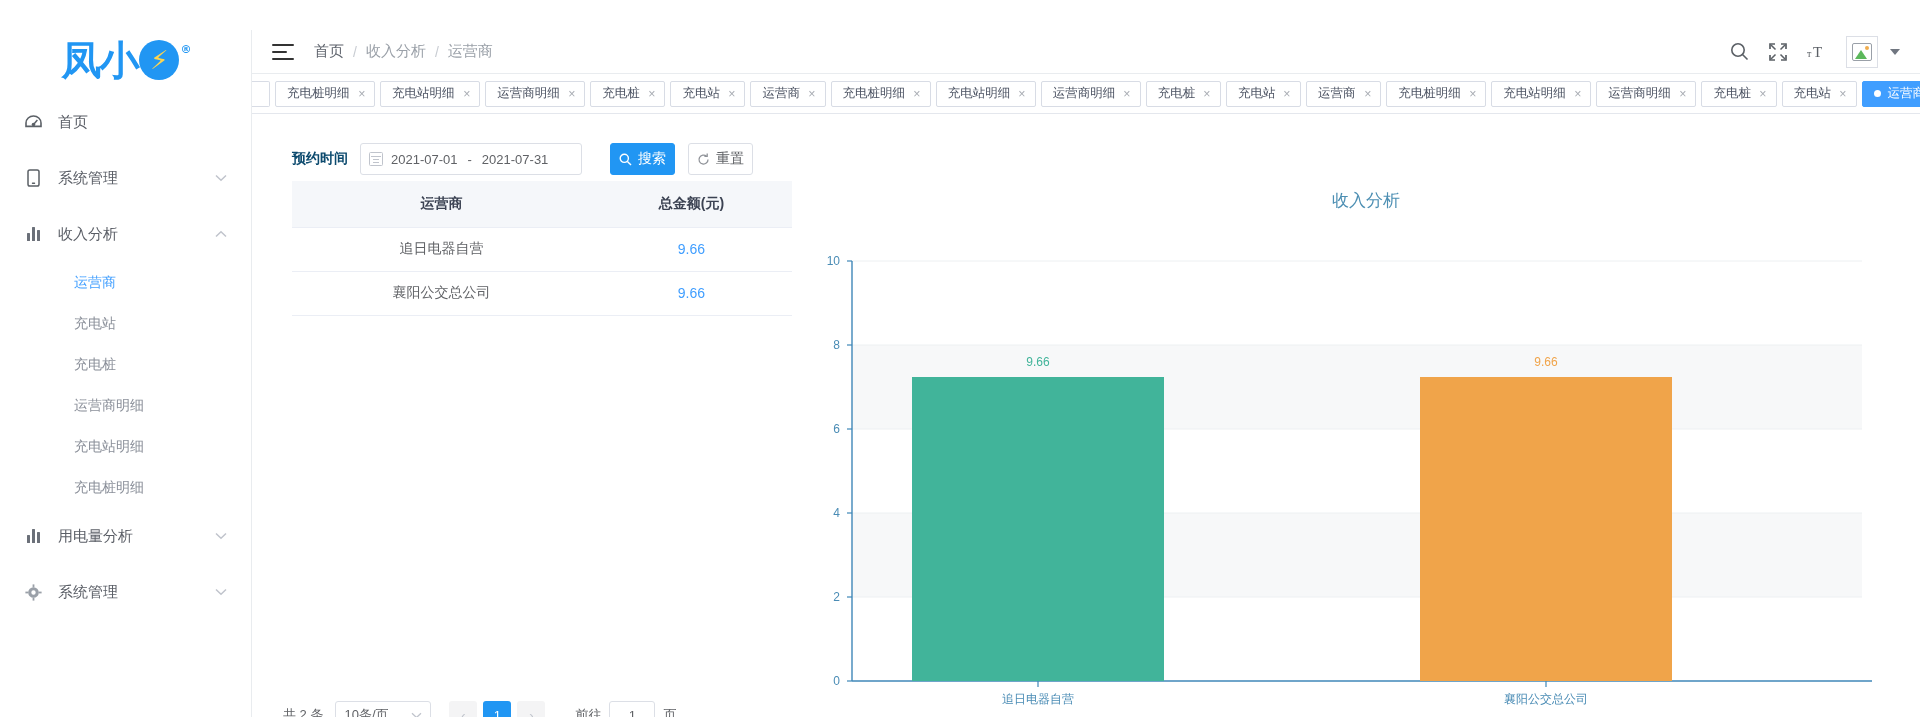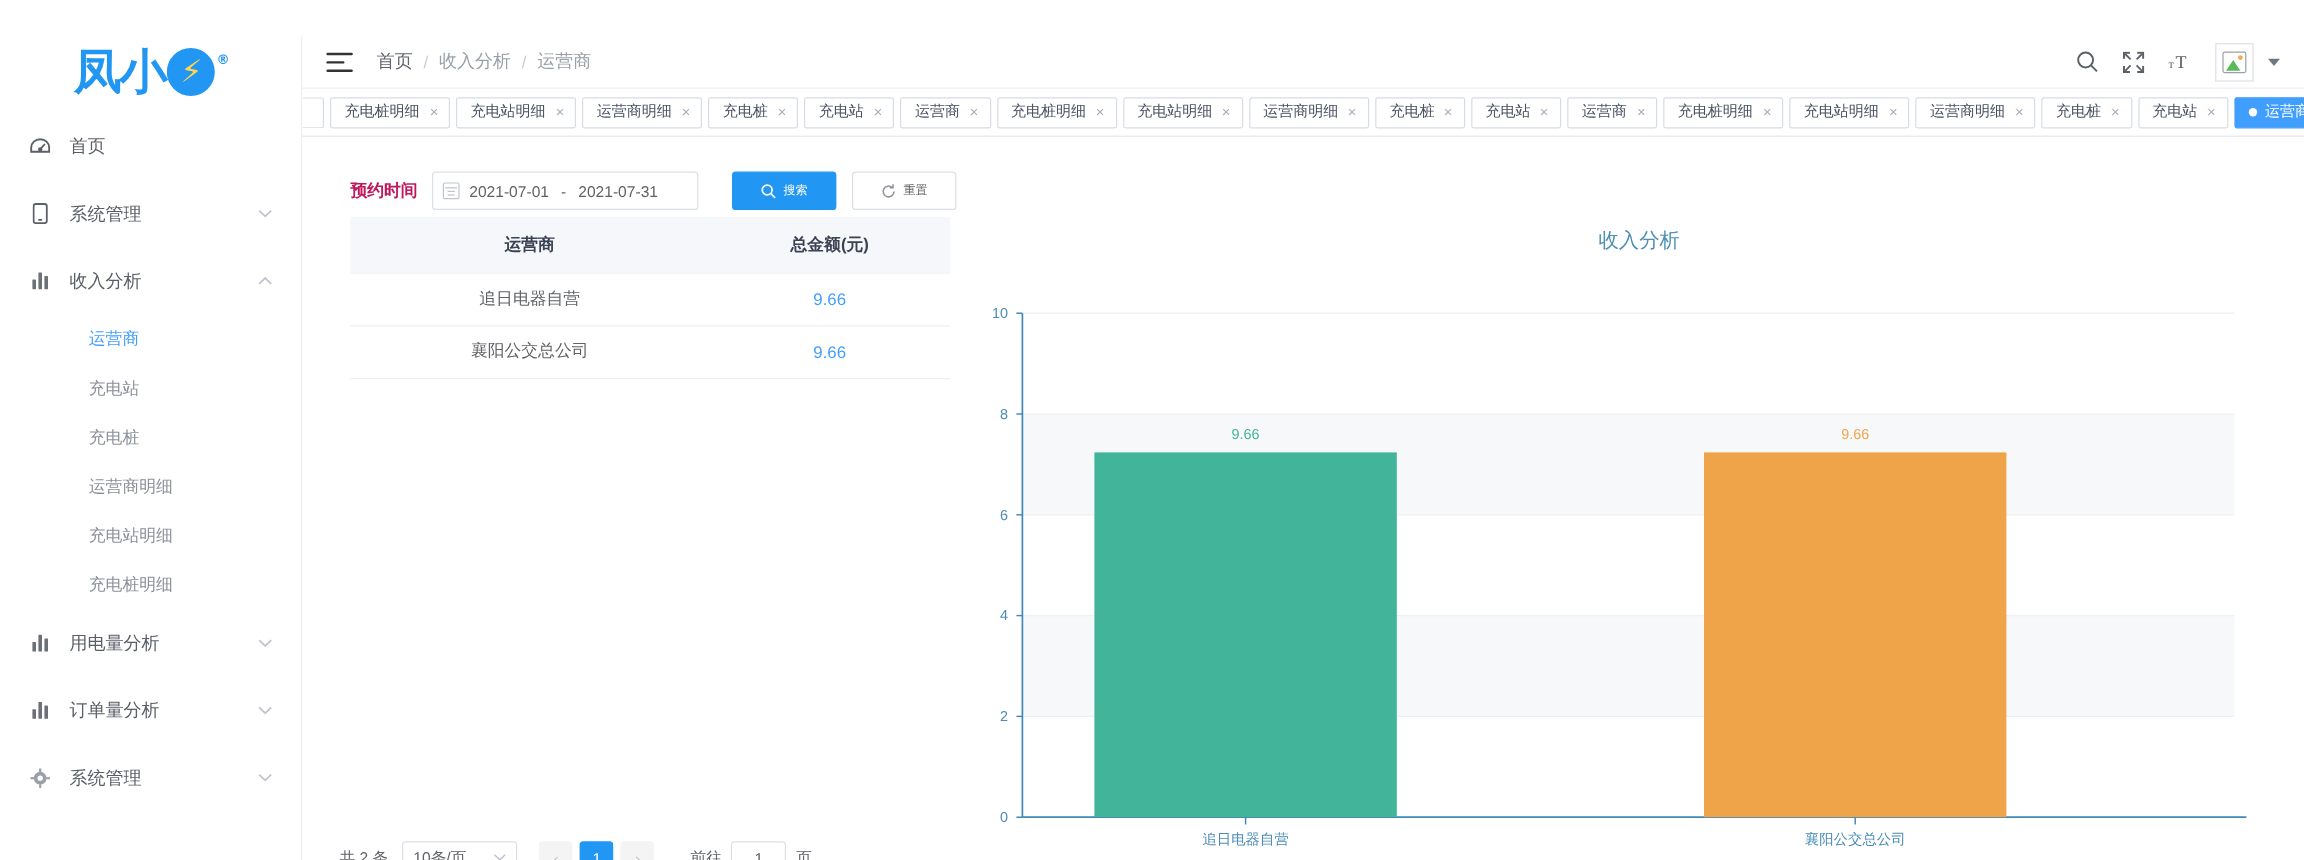--- a/index.html
+++ b/index.html
@@ -160,21 +160,21 @@
   
   .content {
     position: absolute; left: 252px; top: 85px;
     width: 1668px; height: 632px; background: #ffffff;
   }
   .filter-row {
     display: flex; align-items: center;
     padding: 22px 0 0 40px; height: 66px;
   }
   .filter-label {
-    font-size: 14px; color: #be185d; font-weight: bold; margin-right: 12px; font-family: Liberation Mono, monospace;
+    font-size: 14px; color: #0c4a6e; font-weight: bold; margin-right: 12px; font-family: Liberation Mono, monospace;
   }
   .date-range {
     display: flex; align-items: center;
     height: 32px; width: 222px; padding: 0 8px;
     border: 1px solid #dcdfe6; border-radius: 3px; background: #fff;
     font-size: 13px; color: #606266; cursor: pointer;
   }
   .cal-icon {
     width: 14px; height: 14px; border: 1.3px solid #c0c4cc;
     border-radius: 1.5px; position: relative; margin-right: 8px;
@@ -186,22 +186,22 @@
   }
   .cal-icon::after {
     content: ""; position: absolute; left: 2.5px; top: 6px;
     width: 6px; height: 1.2px; background: #c0c4cc;
     box-shadow: 0 3px 0 0 #c0c4cc;
   }
   .dr-date { color: #606266; }
   .dr-dash { margin: 0 10px; color: #606266; }
   .btn {
     display: inline-flex; align-items: center; justify-content: flex-start;
-    height: 32px; border-radius: 3px; font-size: 10px;
-    padding: 0 23px; cursor: pointer; white-space: nowrap;
+    height: 32px; border-radius: 3px; font-size: 14px;
+    padding: 0 8px; cursor: pointer; white-space: nowrap;
   }
   .btn-primary {
     background: #2196f3; color: #fff; border: 1px solid #2196f3;
     margin-left: 28px;
   }
   .btn-default {
     background: #fff; color: #606266; border: 1px solid #dcdfe6;
     margin-left: 13px;
   }
   .btn .bi { margin-right: 6px; display: inline-flex; }
@@ -353,35 +353,20 @@
             </span>
         </span>
         <span class="mi-label">用电量分析</span>
         <span class="mi-arrow">
           <svg width="12" height="8" viewBox="0 0 12 8">
               <path d="M1 1.5L6 6.3L11 1.5" fill="none" stroke="#c0c4cc" stroke-width="1.5"></path>
             </svg>
         </span>
       </div>
 
-      <div class="menu-item">
-        <span class="mi-icon">
-          <span class="ic-bars">
-              <i></i>
-              <i></i>
-              <i></i>
-            </span>
-        </span>
-        <span class="mi-label">订单量分析</span>
-        <span class="mi-arrow">
-          <svg width="12" height="8" viewBox="0 0 12 8">
-              <path d="M1 1.5L6 6.3L11 1.5" fill="none" stroke="#c0c4cc" stroke-width="1.5"></path>
-            </svg>
-        </span>
-      </div>
 
       <div class="menu-item">
         <span class="mi-icon">
           <svg width="17" height="17" viewBox="0 0 17 17">
               <path d="M8.5 3.2a5.3 5.3 0 100 10.6 5.3 5.3 0 000-10.6zm0 7.5a2.2 2.2 0 110-4.4 2.2 2.2 0 010 4.4z" fill="#9aa0a8"></path>
               <rect x="7.6" y="0.4" width="1.8" height="3" fill="#9aa0a8"></rect>
               <rect x="7.6" y="13.6" width="1.8" height="3" fill="#9aa0a8"></rect>
               <rect x="0.4" y="7.6" width="3" height="1.8" fill="#9aa0a8"></rect>
               <rect x="13.6" y="7.6" width="3" height="1.8" fill="#9aa0a8"></rect>
             </svg>

